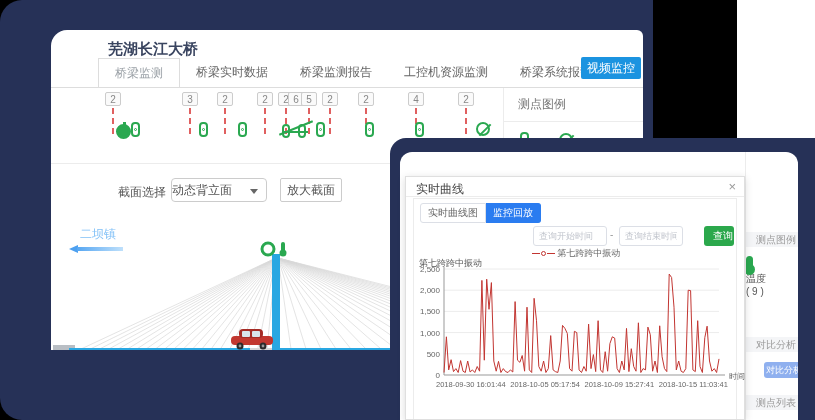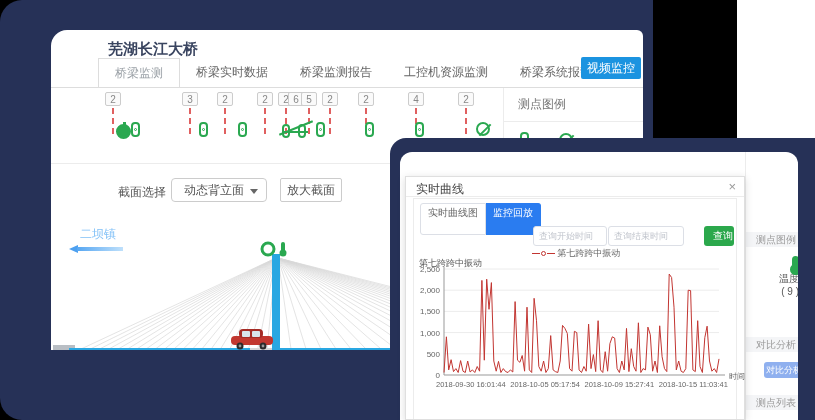--- a/index.html
+++ b/index.html
@@ -25,54 +25,54 @@
   .strip-item{position:absolute;top:0;width:0;}
   .badge{position:absolute;top:0;left:-8px;width:16px;height:14px;line-height:13px;border:1px solid #ccc;
     background:#fafafa;color:#888;font-size:10px;text-align:center;border-radius:2px;}
   .dash{position:absolute;top:16px;left:-1px;width:0;height:26px;border-left:2px dashed #e06060;}
   .divider1{position:absolute;left:0;top:133px;width:592px;height:1px;background:#ececec;}
   .legend-panel{position:absolute;left:452px;top:58px;width:140px;height:52px;overflow:hidden;border-left:1px solid #ececec;}
   .legend-panel .hd{margin:8px 0 0 14px;color:#777;font-size:12px;}
   .legend-panel .dv{margin-top:8px;height:1px;background:#ececec;}
   .ctrl-label{position:absolute;left:67px;top:154px;color:#555;}
   .select-box{position:absolute;left:120px;top:148px;width:96px;height:24px;border:1px solid #ccc;border-radius:4px;
-    line-height:22px;padding-left:12px;color:#555;cursor:pointer;background:#fff;}
+    line-height:22px;color:#555;cursor:pointer;background:#fff;}
   .caret{position:absolute;right:8px;top:10px;width:0;height:0;border-left:4px solid transparent;
     border-right:4px solid transparent;border-top:5px solid #666;}
   .zoom-btn{position:absolute;left:229px;top:148px;width:62px;height:24px;border:1px solid #ccc;border-radius:2px;
     background:#fff;color:#555;text-align:center;line-height:22px;cursor:pointer;}
   .dir-label{position:absolute;left:12px;top:196px;width:70px;text-align:center;color:#82c1f7;font-size:12px;}
   .dir-arrow{position:absolute;left:18px;top:215px;width:56px;height:8px;}
   .dir-arrow .tri{position:absolute;left:0;top:0;width:0;height:0;border-top:4px solid transparent;
     border-bottom:4px solid transparent;border-right:9px solid #4da0f0;}
   .dir-arrow .bar{position:absolute;left:8px;top:2px;width:46px;height:4px;
     background:linear-gradient(90deg,#57a7f2,#bfe0fb);}
   .bridge{position:absolute;left:0;top:210px;width:592px;height:180px;}
 
   
   .modal-surround{position:absolute;left:390px;top:138px;width:425px;height:282px;background:#263157;border-radius:16px 0 0 0;}
   .behind-window{position:absolute;left:400px;top:152px;width:398px;height:268px;background:#fff;border-radius:12px 12px 0 0;}
   .side-strip{position:absolute;left:345px;top:0;width:53px;height:268px;border-left:1px solid #ececec;overflow:hidden;}
   .band{position:absolute;left:0;width:53px;height:15px;background:#f4f5f7;color:#999;font-size:10px;line-height:15px;
     white-space:nowrap;overflow:hidden;direction:rtl;padding:0 3px;}
-  .temp-wrap{position:absolute;left:0;top:104px;width:53px;text-align:right;color:#555;font-size:10px;}
+  .temp-wrap{position:absolute;left:0;top:104px;width:53px;text-align:left;color:#555;font-size:10px;}
   .thermo{display:inline-block;width:7px;height:14px;background:#2aa850;border-radius:4px 4px 0 0;position:relative;}
   .thermo::after{content:"";position:absolute;left:-2px;bottom:-5px;width:11px;height:11px;border-radius:50%;background:#2aa850;}
   .cmp-btn{position:absolute;left:18px;top:210px;width:40px;height:16px;background:#8fb0ef;color:#fff;font-size:9px;
     line-height:16px;text-align:center;border-radius:3px;cursor:pointer;}
 
   
   .dialog{position:absolute;left:405px;top:176px;width:340px;height:244px;background:#fff;border:1px solid #dfdfdf;
     box-shadow:0 2px 8px rgba(0,0,0,.15);font-size:12px;color:#555;}
   .dlg-title{position:absolute;left:10px;top:4px;font-size:12px;color:#444;}
   .dlg-close{position:absolute;right:8px;top:2px;font-size:13px;color:#999;cursor:pointer;}
   .dlg-sep{position:absolute;left:0;top:19px;width:100%;height:1px;background:#ececec;}
   .dlg-panel{position:absolute;left:7px;top:21px;right:7px;bottom:0;border:1px solid #ececec;border-bottom:none;pointer-events:none;}
   .dlg-tabs{position:absolute;left:14px;top:26px;display:flex;}
-  .dtab{height:32px;line-height:17px;font-size:10px;padding:0 7px;border:1px solid #dcdfe6;color:#666;background:#fff;cursor:pointer;}
+  .dtab{height:20px;line-height:17px;font-size:10px;padding:0 7px;border:1px solid #dcdfe6;color:#666;background:#fff;cursor:pointer;}
   .dtab:first-child{border-radius:3px 0 0 3px;}
   .dtab:last-child{border-radius:0 3px 3px 0;border-left:none;}
   .dtab.active{background:#2a7cf0;border-color:#2a7cf0;color:#fff;}
   .radio-row{position:absolute;left:10px;top:50px;height:20px;display:flex;align-items:center;}
   .radio-dot{width:11px;height:11px;border-radius:50%;border:3px solid #2a7cf0;background:#fff;margin-right:6px;cursor:pointer;}
   .q-input{position:absolute;top:49px;height:20px;border:1px solid #dcdfe6;border-radius:3px;font-size:9px;color:#666;
     padding:0 5px;outline:none;font-family:inherit;}
   .q-input::placeholder{color:#c0c4cc;}
   .dash-sep{position:absolute;left:204px;top:52px;color:#999;font-size:10px;}
   .query-btn{position:absolute;left:298px;top:49px;width:30px;height:20px;background:#2ba84c;border-radius:3px;color:#fff;
@@ -310,21 +310,21 @@
     <div class="dlg-title">实时曲线</div>
     <div class="dlg-close">×</div>
     <div class="dlg-sep"></div>
     <div class="dlg-panel"></div>
     <div class="dlg-tabs">
         <div class="dtab">实时曲线图</div>
         <div class="dtab active">监控回放</div>
       </div>
     <input class="q-input" style="left: 127px; width: 74px;" placeholder="查询开始时间">
     <span class="dash-sep">-</span>
-    <input class="q-input" style="left: 202px; width: 76px;" placeholder="查询结束时间">
+    <input class="q-input" style="left: 213px; width: 64px;" placeholder="查询结束时间">
     <div class="query-btn">查询</div>
     <div class="chart-legend">
       <span class="lgd-line"></span><span class="lgd-circ"></span><span class="lgd-line"></span>
       <span>第七跨跨中振动</span>
     </div>
     <div class="chart-title">第七跨跨中振动</div>
     <div class="chart-box">
       <svg id="chart-svg" width="340" height="150" viewBox="0 0 340 150">
           <text x="34" y="111" text-anchor="end" font-size="8" fill="#666" font-family="Liberation Sans, DejaVu Sans, sans-serif">0</text>
           <line x1="38" y1="86.8" x2="313" y2="86.8" stroke="#ececec" stroke-width="1"></line>

